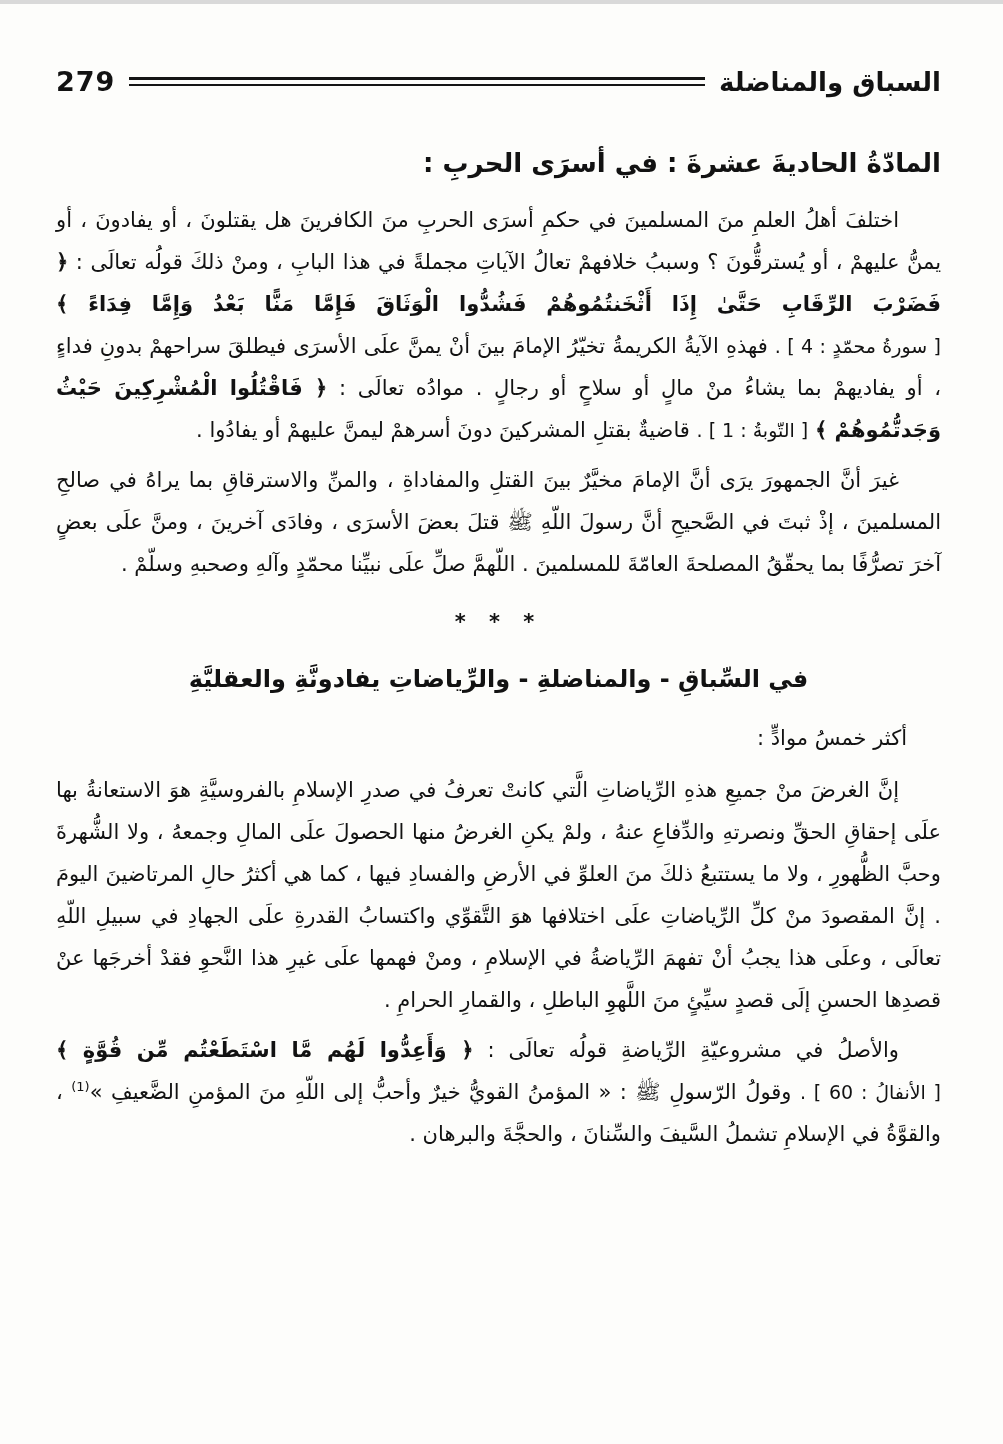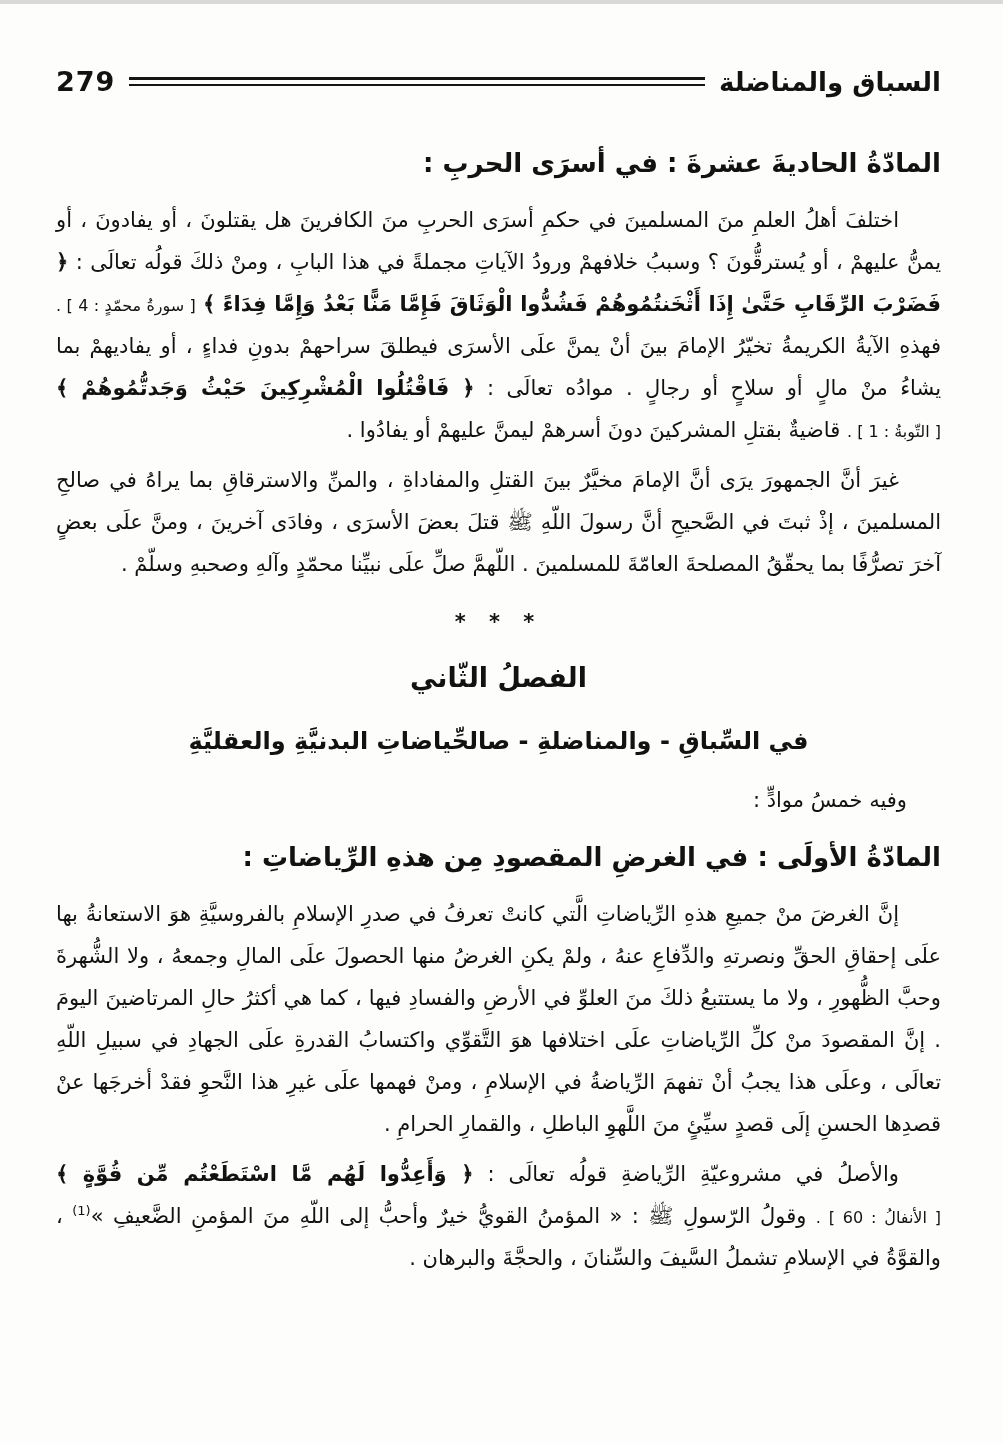--- a/index.html
+++ b/index.html
@@ -39,21 +39,21 @@
     text-align: justify;
   }
   .section-heading {
     font-size: 26px; font-weight: bold;
     margin: 10px 0 10px;
     text-align: right;
   }
   .para { margin: 0 0 8px; }
   .para.indent { text-indent: 42px; }
   .verse { font-weight: bold; }
-  .cite { font-size: 16px; white-space: nowrap; }
+  .cite { font-size: 19px; white-space: nowrap; }
   .separator {
     text-align: center; font-weight: bold;
     font-size: 21px; letter-spacing: 8px;
     margin: 16px 0 6px;
   }
   .chapter-title {
     text-align: center; font-weight: bold;
     font-size: 27px; margin: 8px 0 10px;
   }
   .chapter-subtitle {
@@ -90,43 +90,38 @@
   </header>
 
   <main class="body-text">
 
     <h2 class="section-heading">
       <span>المادّةُ الحاديةَ عشرةَ :</span>
       <span>في أسرَى الحربِ :</span>
     </h2>
 
     <p class="para indent">
-      <span>اختلفَ أهلُ العلمِ منَ المسلمينَ في حكمِ أسرَى الحربِ منَ الكافرينَ هل يقتلونَ ، أو يفادونَ ، أو يمنُّ عليهمْ ، أو يُسترقُّونَ ؟ وسببُ خلافهمْ ورودُ الآياتِ مجملةً في هذا البابِ ، ومنْ ذلكَ قولُه تعالَى :</span>
+      <span>اختلفَ أهلُ العلمِ منَ المسلمينَ في حكمِ أسرَى الحربِ منَ الكافرينَ هل يقتلونَ ، أو يفادونَ ، أو يمنُّ عليهمْ ، أو يُسترقُّونَ ؟ وسببُ خلافهمْ تعالُ الآياتِ مجملةً في هذا البابِ ، ومنْ ذلكَ قولُه تعالَى :</span>
       <span class="verse">﴿ فَضَرْبَ الرِّقَابِ حَتَّىٰ إِذَا أَثْخَنتُمُوهُمْ فَشُدُّوا الْوَثَاقَ فَإِمَّا مَنًّا بَعْدُ وَإِمَّا فِدَاءً ﴾</span>
       <span class="cite">[ سورةُ محمّدٍ : 4 ] .</span>
       <span>فهذهِ الآيةُ الكريمةُ تخيّرُ الإمامَ بينَ أنْ يمنَّ علَى الأسرَى فيطلقَ سراحهمْ بدونِ فداءٍ ، أو يفاديهمْ بما يشاءُ منْ مالٍ أو سلاحٍ أو رجالٍ . موادُه تعالَى :</span>
       <span class="verse">﴿ فَاقْتُلُوا الْمُشْرِكِينَ حَيْثُ وَجَدتُّمُوهُمْ ﴾</span>
       <span class="cite">[ التّوبةُ : 1 ] .</span>
       <span>قاضيةٌ بقتلِ المشركينَ دونَ أسرهمْ ليمنَّ عليهمْ أو يفادُوا .</span>
     </p>
 
     <p class="para indent">غيرَ أنَّ الجمهورَ يرَى أنَّ الإمامَ مخيَّرٌ بينَ القتلِ والمفاداةِ ، والمنِّ والاسترقاقِ بما يراهُ في صالحِ المسلمينَ ، إذْ ثبتَ في الصَّحيحِ أنَّ رسولَ اللّهِ ﷺ قتلَ بعضَ الأسرَى ، وفادَى آخرينَ ، ومنَّ علَى بعضٍ آخرَ تصرُّفًا بما يحقّقُ المصلحةَ العامّةَ للمسلمينَ . اللّهمَّ صلِّ علَى نبيِّنا محمّدٍ وآلهِ وصحبهِ وسلّمْ .</p>
 
     <div class="separator">* * *</div>
 
-    <h1 class="chapter-title">الفصلُ الثّاني</h1>
 
-    <h2 class="chapter-subtitle">في السِّباقِ - والمناضلةِ - صالحِّياضاتِ البدنيَّةِ والعقليَّةِ</h2>
+    <h2 class="chapter-subtitle">في السِّباقِ - والمناضلةِ - والرِّياضاتِ يفادونَّةِ والعقليَّةِ</h2>
 
-    <p class="para chapter-intro">وفيه خمسُ موادٍّ :</p>
+    <p class="para chapter-intro">أكثر خمسُ موادٍّ :</p>
 
-    <h2 class="section-heading">
-      <span>المادّةُ الأولَى :</span>
-      <span>في الغرضِ المقصودِ مِن هذهِ الرِّياضاتِ :</span>
-    </h2>
 
     <p class="para indent">إنَّ الغرضَ منْ جميعِ هذهِ الرِّياضاتِ الَّتي كانتْ تعرفُ في صدرِ الإسلامِ بالفروسيَّةِ هوَ الاستعانةُ بها علَى إحقاقِ الحقِّ ونصرتهِ والدِّفاعِ عنهُ ، ولمْ يكنِ الغرضُ منها الحصولَ علَى المالِ وجمعهُ ، ولا الشُّهرةَ وحبَّ الظُّهورِ ، ولا ما يستتبعُ ذلكَ منَ العلوِّ في الأرضِ والفسادِ فيها ، كما هي أكثرُ حالِ المرتاضينَ اليومَ . إنَّ المقصودَ منْ كلِّ الرِّياضاتِ علَى اختلافها هوَ التَّقوِّي واكتسابُ القدرةِ علَى الجهادِ في سبيلِ اللّهِ تعالَى ، وعلَى هذا يجبُ أنْ تفهمَ الرِّياضةُ في الإسلامِ ، ومنْ فهمها علَى غيرِ هذا النَّحوِ فقدْ أخرجَها عنْ قصدِها الحسنِ إلَى قصدٍ سيِّئٍ منَ اللَّهوِ الباطلِ ، والقمارِ الحرامِ .</p>
 
     <p class="para indent">
       <span>والأصلُ في مشروعيّةِ الرِّياضةِ قولُه تعالَى :</span>
       <span class="verse">﴿ وَأَعِدُّوا لَهُم مَّا اسْتَطَعْتُم مِّن قُوَّةٍ ﴾</span>
       <span class="cite">[ الأنفالُ : 60 ] .</span>
       <span>وقولُ الرّسولِ ﷺ : « المؤمنُ القويُّ خيرٌ وأحبُّ إلى اللّهِ منَ المؤمنِ الضَّعيفِ »</span><sup class="fn-marker">(1)</sup>
       <span>، والقوَّةُ في الإسلامِ تشملُ السَّيفَ والسِّنانَ ، والحجَّةَ والبرهان .</span>
     </p>

